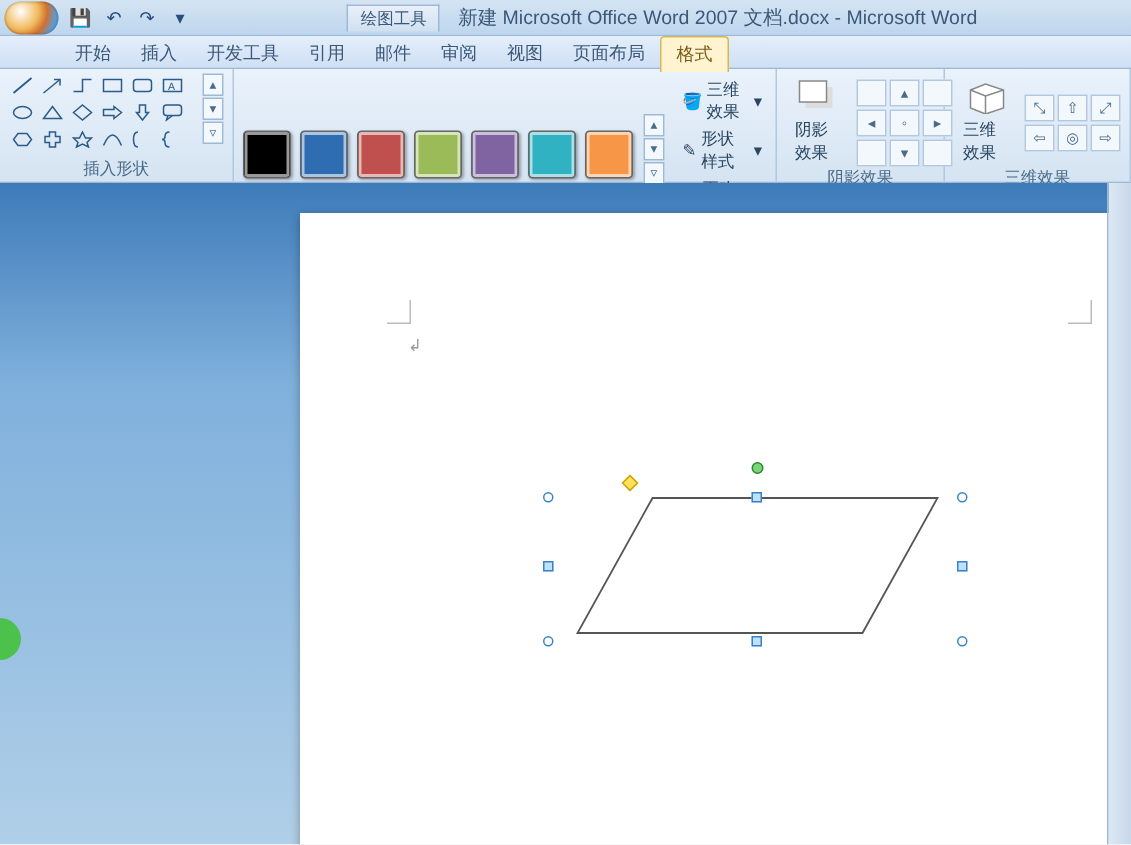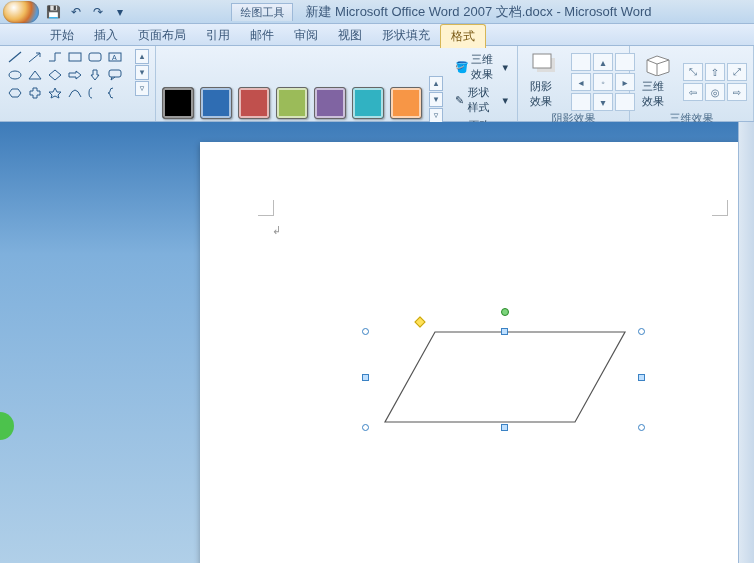--- a/index.html
+++ b/index.html
@@ -83,26 +83,26 @@
   </div>
   <div class="title-center">
     <span class="contextual-tab-label">绘图工具</span>
     <span class="doc-title">新建 Microsoft Office Word 2007 文档.docx - Microsoft Word</span>
   </div>
 </div>
 
 <div class="tabs-row">
   <div class="tab">开始</div>
   <div class="tab">插入</div>
-  <div class="tab">页面布局</div>
+  <div class="tab">开发工具</div>
   <div class="tab">引用</div>
   <div class="tab">邮件</div>
   <div class="tab">审阅</div>
   <div class="tab">视图</div>
-  <div class="tab">形状填充</div>
+  <div class="tab">页面布局</div>
   <div class="tab active">格式</div>
 </div>
 
 <div class="ribbon">
 
   <div class="group" style="width:156px">
     <div class="group-body">
       <div class="shape-gallery">
         <span class="sg">
             <svg width="14" height="12">
@@ -197,20 +197,21 @@
               <path d="M5,1 Q2,1 2,4 Q2,6 0,6 Q2,6 2,8 Q2,11 5,11"></path>
             </svg>
           </span>
       </div>
       <div class="shape-nav">
         <div>▴</div>
         <div>▾</div>
         <div>▿</div>
       </div>
     </div>
+    <div class="group-label">插入形状</div>
   </div>
 
   <div class="group" style="width:396px">
     <div class="group-body" style="align-items:center">
       <div class="swatches">
         <div class="swatch" style="background:#000000"></div>
         <div class="swatch" style="background:#2f6db3"></div>
         <div class="swatch" style="background:#c0504d"></div>
         <div class="swatch" style="background:#9bbb59"></div>
         <div class="swatch" style="background:#8064a2"></div>

